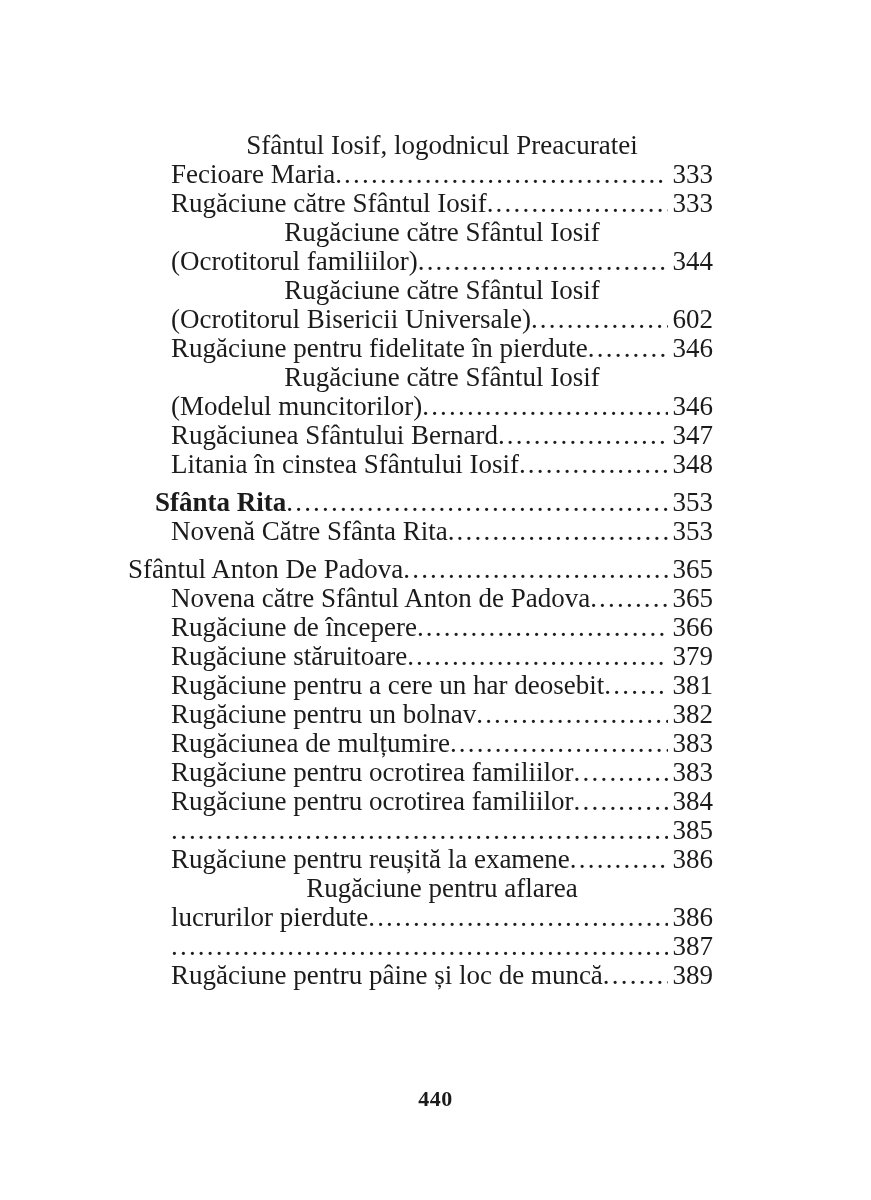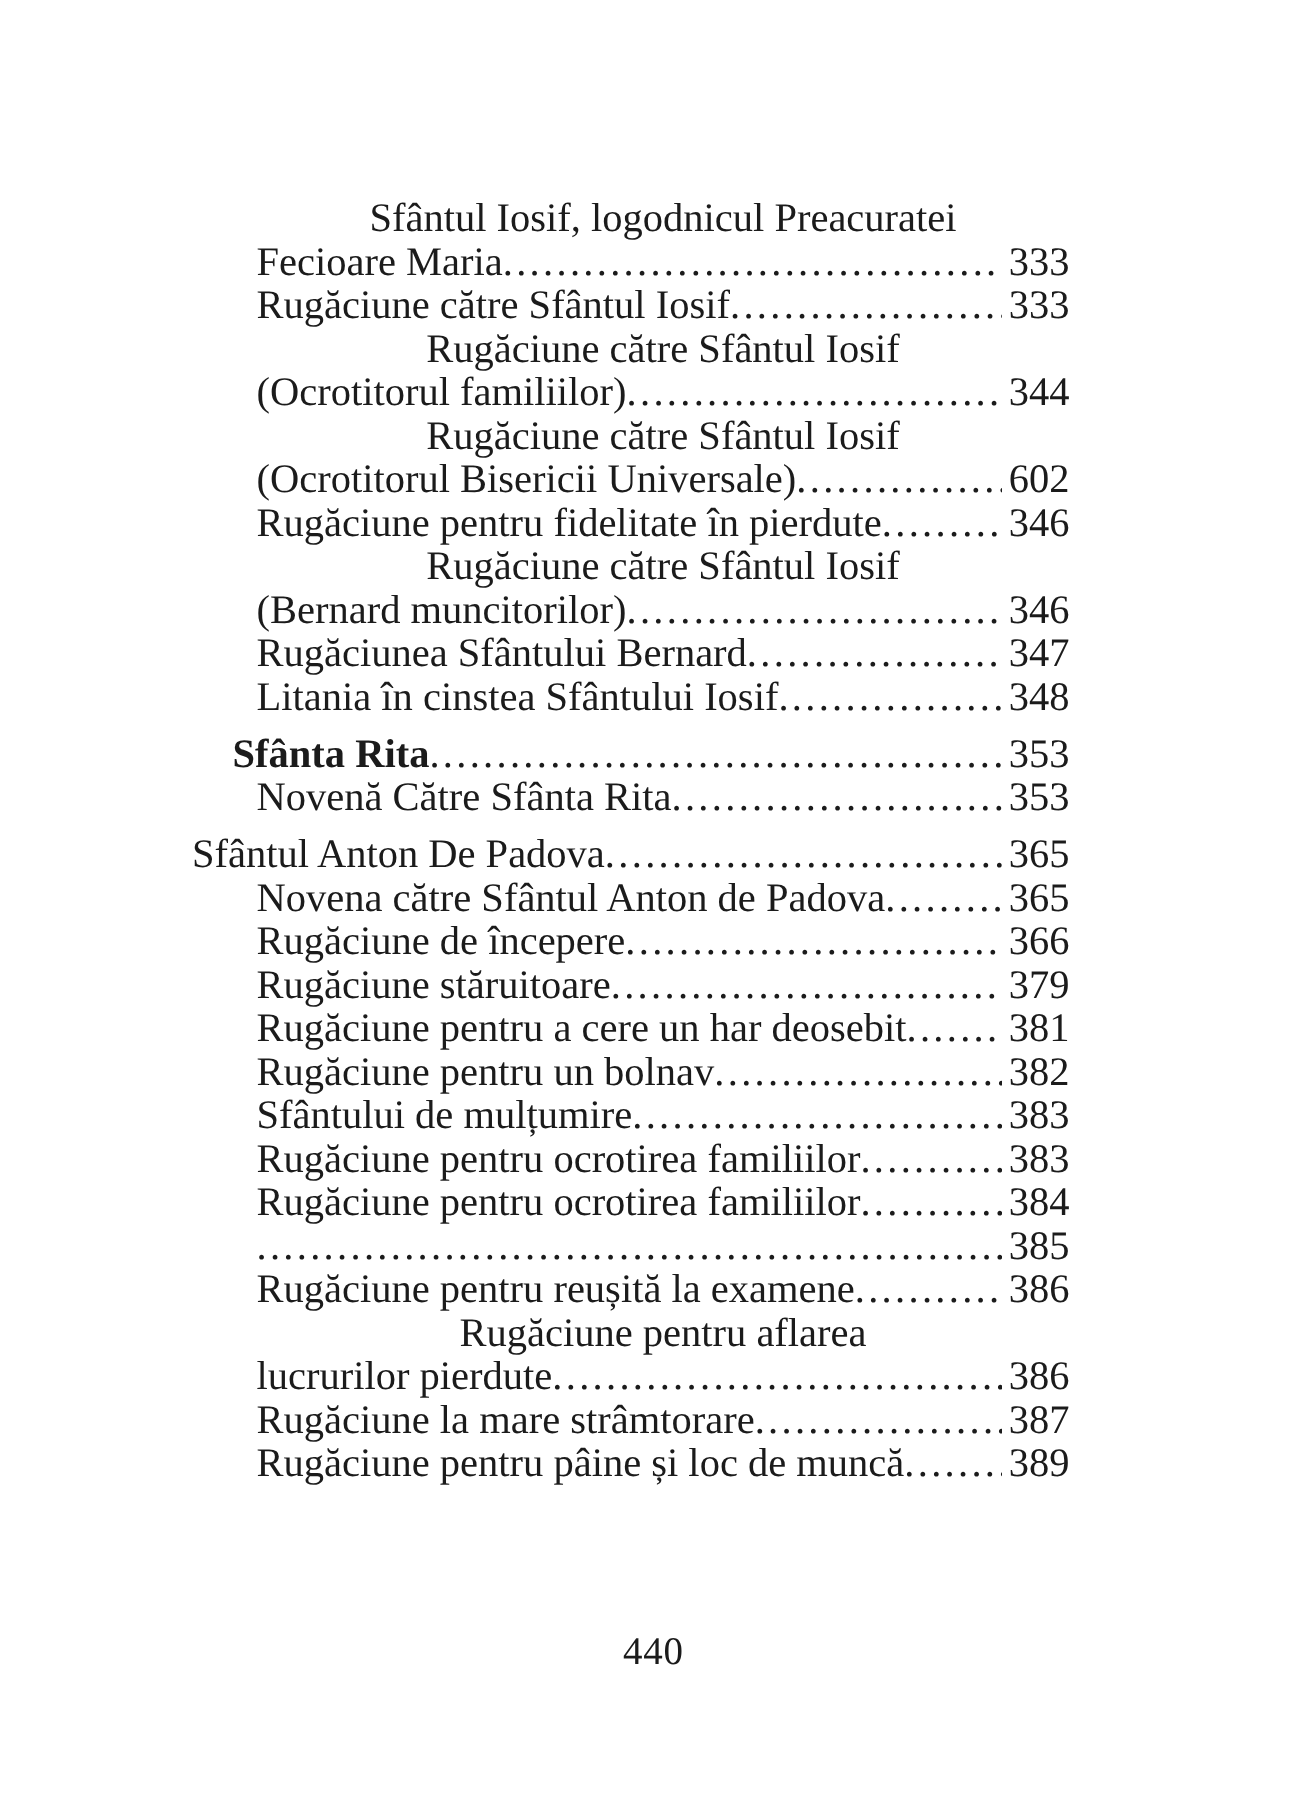--- a/index.html
+++ b/index.html
@@ -58,22 +58,22 @@
     text-align: right;
   }
   .page-footer {
     position: absolute;
     left: 0;
     right: 0;
     top: 1086px;
     text-align: center;
   }
   .folio {
-    font-size: 26px;
-    font-weight: normal;
+    font-size: 22px;
+    font-weight: bold;
     letter-spacing: 0.5px;
   }
 </style>
 </head>
 <body>
 
 <div class="book-page">
   <main class="toc" id="toc-list">
       <div class="toc-line indented">
         <span class="toc-title">Sfântul Iosif, logodnicul Preacuratei</span>
@@ -106,21 +106,21 @@
       </div>
       <div class="toc-line indented">
         <span class="toc-title">Rugăciune pentru fidelitate în pierdute</span>
         <span class="toc-dots"></span>
         <span class="toc-page">346</span>
       </div>
       <div class="toc-line indented">
         <span class="toc-title">Rugăciune către Sfântul Iosif</span>
       </div>
       <div class="toc-line indented">
-        <span class="toc-title">(Bernard muncitorilor)</span>
+        <span class="toc-title">(Modelul muncitorilor)</span>
         <span class="toc-dots"></span>
         <span class="toc-page">346</span>
       </div>
       <div class="toc-line indented">
         <span class="toc-title">Rugăciunea Sfântului Bernard</span>
         <span class="toc-dots"></span>
         <span class="toc-page">347</span>
       </div>
       <div class="toc-line indented">
         <span class="toc-title">Litania în cinstea Sfântului Iosif</span>
@@ -161,21 +161,21 @@
         <span class="toc-title">Rugăciune pentru a cere un har deosebit</span>
         <span class="toc-dots"></span>
         <span class="toc-page">381</span>
       </div>
       <div class="toc-line indented">
         <span class="toc-title">Rugăciune pentru un bolnav</span>
         <span class="toc-dots"></span>
         <span class="toc-page">382</span>
       </div>
       <div class="toc-line indented">
-        <span class="toc-title">Sfântului de mulțumire</span>
+        <span class="toc-title">Rugăciunea de mulțumire</span>
         <span class="toc-dots"></span>
         <span class="toc-page">383</span>
       </div>
       <div class="toc-line indented">
         <span class="toc-title">Rugăciune pentru ocrotirea familiilor</span>
         <span class="toc-dots"></span>
         <span class="toc-page">383</span>
       </div>
       <div class="toc-line indented">
         <span class="toc-title">Rugăciune pentru ocrotirea familiilor</span>
@@ -193,21 +193,20 @@
       </div>
       <div class="toc-line indented">
         <span class="toc-title">Rugăciune pentru aflarea</span>
       </div>
       <div class="toc-line indented">
         <span class="toc-title">lucrurilor pierdute</span>
         <span class="toc-dots"></span>
         <span class="toc-page">386</span>
       </div>
       <div class="toc-line indented">
-        <span class="toc-title">Rugăciune la mare strâmtorare</span>
         <span class="toc-dots"></span>
         <span class="toc-page">387</span>
       </div>
       <div class="toc-line indented">
         <span class="toc-title">Rugăciune pentru pâine și loc de muncă</span>
         <span class="toc-dots"></span>
         <span class="toc-page">389</span>
       </div>
     </main>
   <footer class="page-footer">

